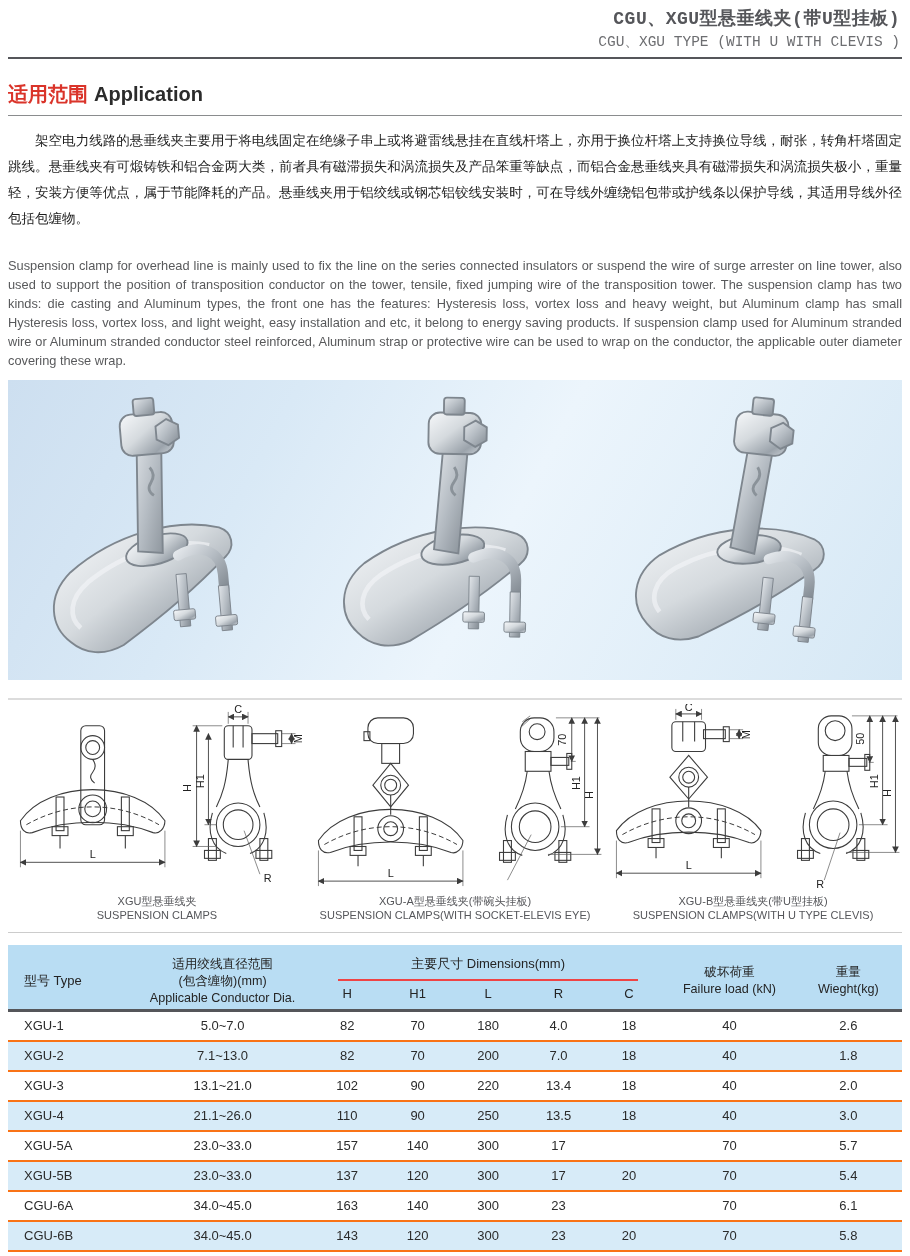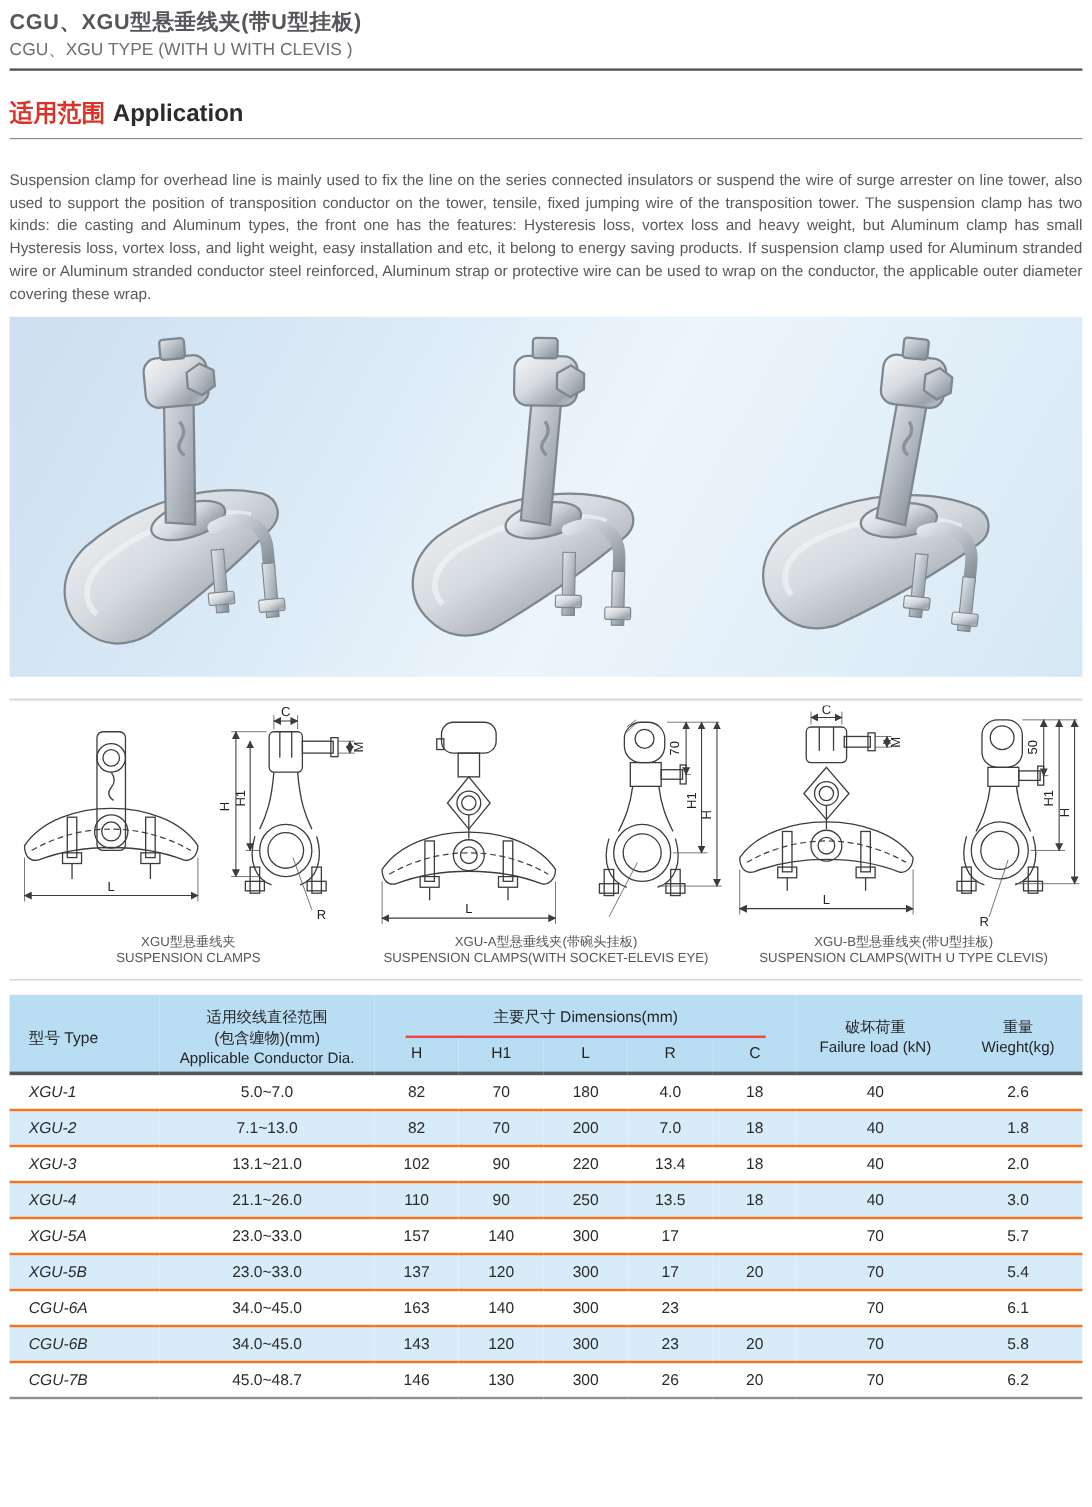--- a/index.html
+++ b/index.html
@@ -1,21 +1,21 @@
 <!DOCTYPE html>
 <html><head>
 <meta charset="utf-8">
 <style>
   * { margin:0; padding:0; box-sizing:border-box; }
   html,body { width:910px; height:1256px; background:#fff; overflow:hidden;
     font-family:"Liberation Sans","DejaVu Sans",sans-serif; color:#231f20; }
   .page { width:910px; height:1256px; position:relative; padding:6px 8px 0 8px; }
 
   
-  .hdr { padding-right:2px; }
+  .hdr { text-align:right; padding-right:2px;font-family:Liberation Mono, monospace; }
   .hdr .t-zh { font-size:18px; font-weight:bold; color:#55565a; letter-spacing:0.5px; }
   .hdr .t-en { font-size:14.5px; color:#6d6e71; margin-top:2px; }
   .hdr-rule { border:none; border-top:2px solid #55565a; margin-top:6px; }
 
   
   .app-head { margin-top:22px; font-size:20px; font-weight:bold; }
   .app-head .zh { color:#da342a; }
   .app-head .en { color:#2b2b2b; margin-left:6px; }
   .app-rule { border:none; border-top:1px solid #8a8c8e; margin-top:7px; }
 
@@ -50,21 +50,21 @@
   table.spec thead tr:first-child th { padding-top:8px; }
   .c-type { width:14%; text-align:left; padding-left:16px; }
   .c-dia  { width:20%; }
   .c-dim  { width:7.8%; }
   .c-load { width:14.6%; }
   .c-wt   { width:12%; }
   .th-stack { font-size:12.6px; line-height:17px; }
   .dims-wrap { display:block; margin:0 26px; padding:2px 0 6px 0; border-bottom:2px solid #ef4444; }
   .sub-dims th { padding:5px 0 8px 0; font-size:13px; background:#b9ddf3; }
   table.spec tbody td { height:30px; font-size:13px; color:#2b2b2b; text-align:center; }
-  table.spec tbody td:first-child { text-align:left; padding-left:16px;font-style:italic; }
+  table.spec tbody td:first-child { text-align:left; padding-left:16px; }
   table.spec tbody tr { border-top:2px solid #f97316; background:#ffffff; }
   table.spec tbody tr:first-child { border-top:3px solid #55565a; }
   table.spec tbody tr.alt { background:#d7ebf8; }
   table.spec { border-bottom:2px solid #8f8f8f; }
 
   
   .met-stroke { stroke:#7e868e; stroke-width:2; }
 </style>
 </head>
 <body>
@@ -94,20 +94,21 @@
     <div class="t-zh">CGU、XGU型悬垂线夹(带U型挂板)</div>
     <div class="t-en">CGU、XGU TYPE (WITH U WITH CLEVIS )</div>
   </div>
   <hr class="hdr-rule">
 
   <div class="app-head">
     <span class="zh">适用范围</span><span class="en">Application</span>
   </div>
   <hr class="app-rule">
 
+  <p class="para-zh">架空电力线路的悬垂线夹主要用于将电线固定在绝缘子串上或将避雷线悬挂在直线杆塔上，亦用于换位杆塔上支持换位导线，耐张，转角杆塔固定跳线。悬垂线夹有可煅铸铁和铝合金两大类，前者具有磁滞损失和涡流损失及产品笨重等缺点，而铝合金悬垂线夹具有磁滞损失和涡流损失极小，重量轻，安装方便等优点，属于节能降耗的产品。悬垂线夹用于铝绞线或钢芯铝铰线安装时，可在导线外缠绕铝包带或护线条以保护导线，其适用导线外径包括包缠物。</p>
   <p class="para-en">Suspension clamp for overhead line is mainly used to fix the line on the series connected insulators or suspend the wire of surge arrester on line tower, also used to support the position of transposition conductor on the tower, tensile, fixed jumping wire of the transposition tower. The suspension clamp has two kinds: die casting and Aluminum types, the front one has the features: Hysteresis loss, vortex loss and heavy weight, but Aluminum clamp has small Hysteresis loss, vortex loss, and light weight, easy installation and etc, it belong to energy saving products. If suspension clamp used for Aluminum stranded wire or Aluminum stranded conductor steel reinforced, Aluminum strap or protective wire can be used to wrap on the conductor, the applicable outer diameter covering these wrap.</p>
 
   <div class="photos">
     <svg class="photo" viewBox="0 0 260 290">
       <g transform="rotate(-5 130 145)">
           <use href="#clampArt"></use>
         </g>
     </svg>
     <svg class="photo" viewBox="0 0 260 290">
       <g transform="rotate(1 130 145)">

